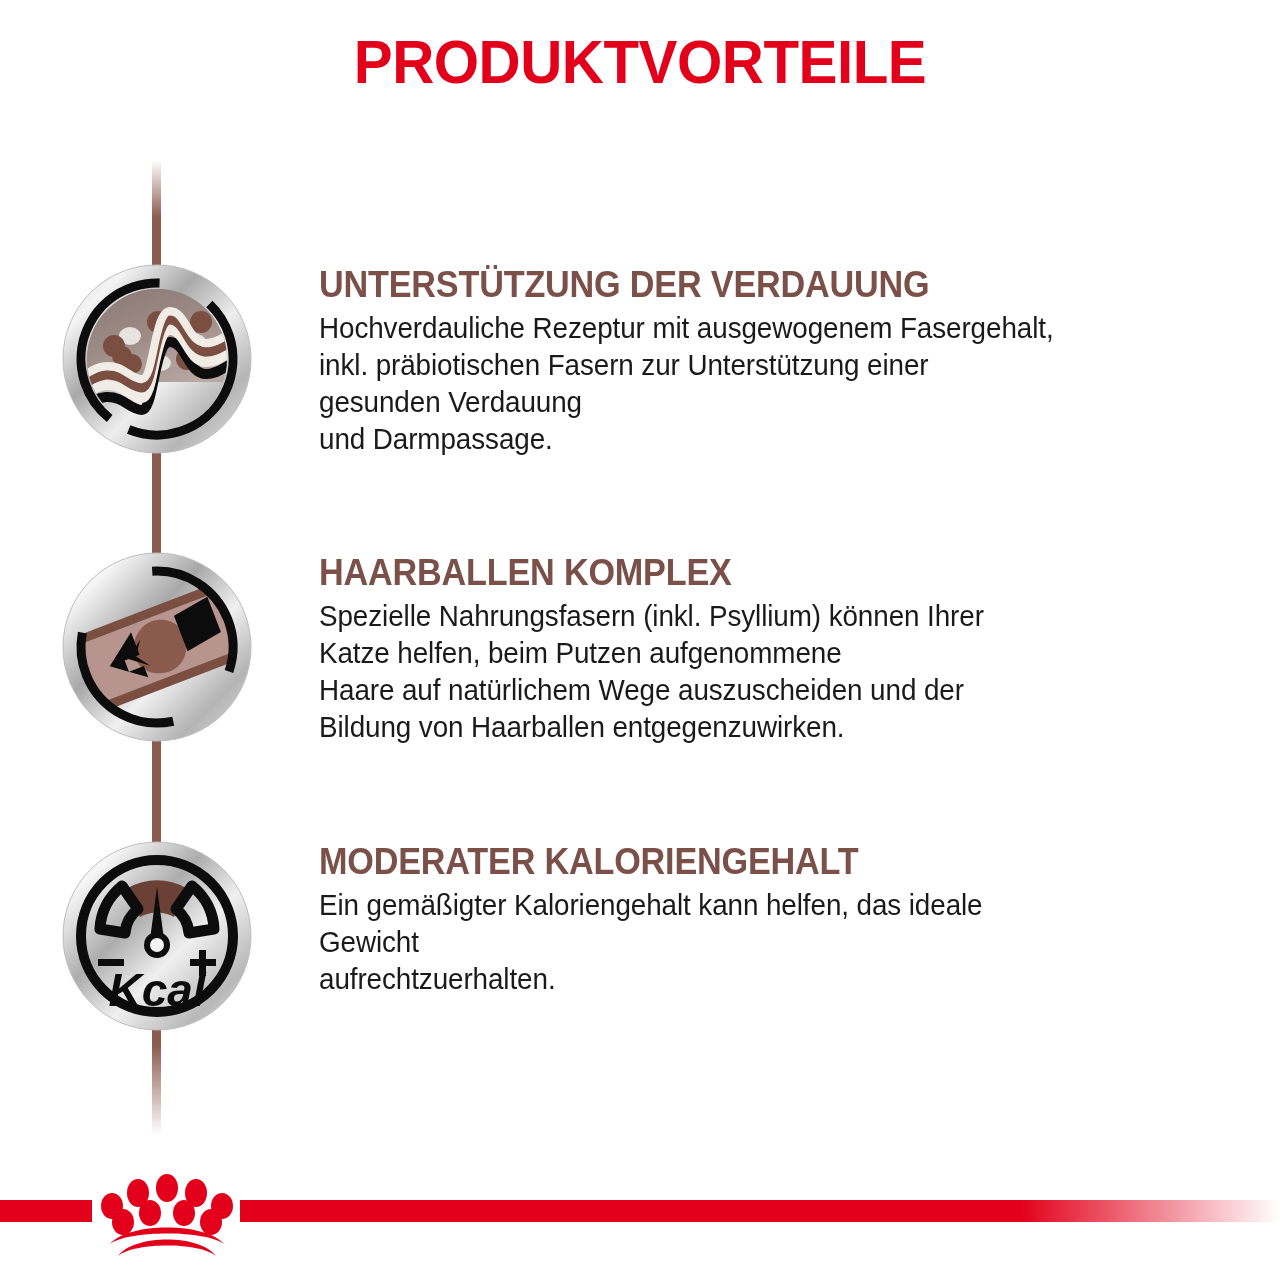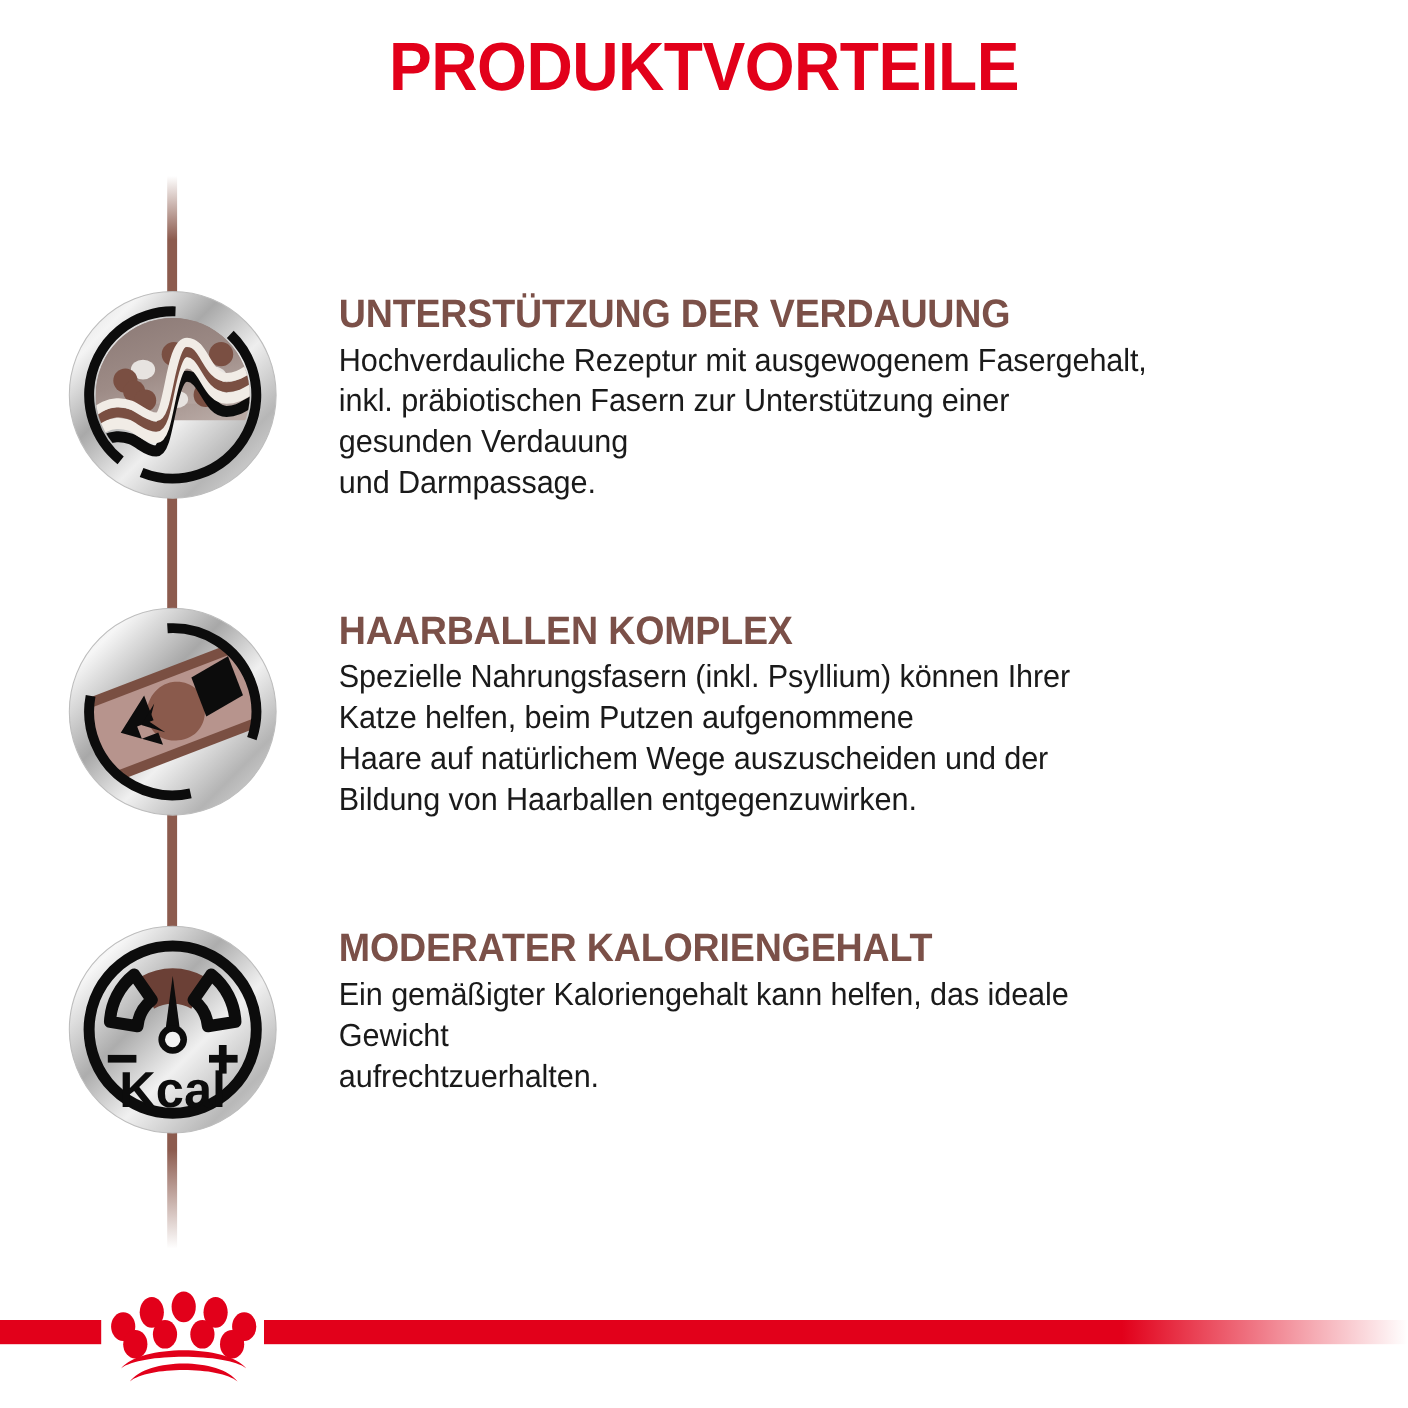--- a/index.html
+++ b/index.html
@@ -61,26 +61,27 @@
   #row-1 { top: 552px; }
   #row-2 { top: 841px; }
 
   .icon-wrap {
     position: absolute;
     left: 62px;
     top: 0;
     width: 190px;
     height: 190px;
     z-index: 5;
+    font-style: italic;
   }
   .icon-wrap svg { display: block; }
 
   .benefit-text {
     position: absolute;
-    left: 308px;
+    left: 319px;
     top: 0;
     width: 940px;
   }
   .benefit-heading {
     color: #7B5048;
     font-family: "Liberation Sans", sans-serif;
     font-weight: 700;
     font-size: 36px;
     line-height: 42px;
     letter-spacing: -0.2px;

